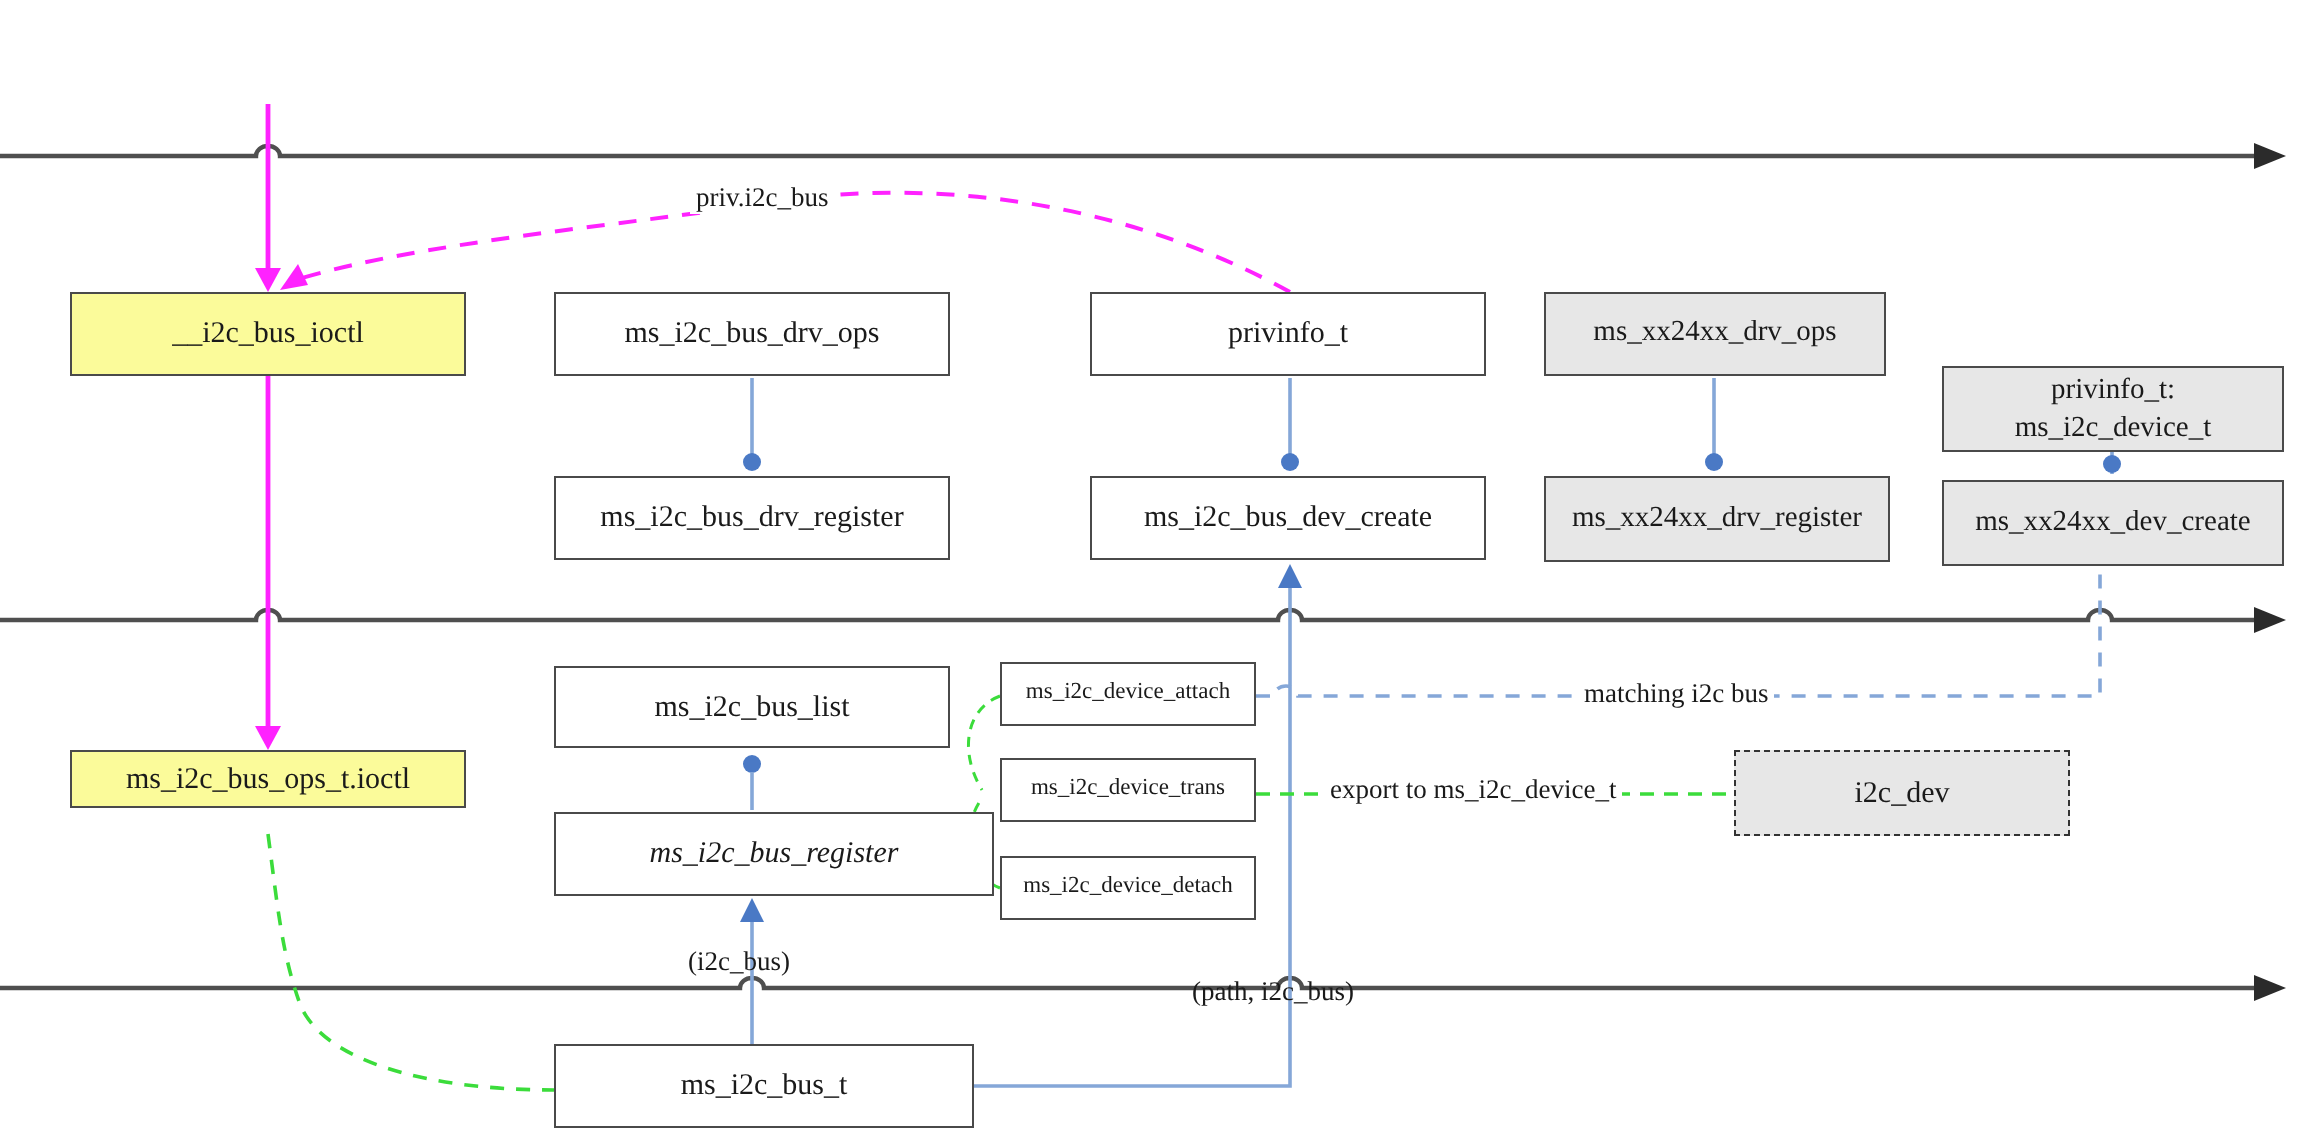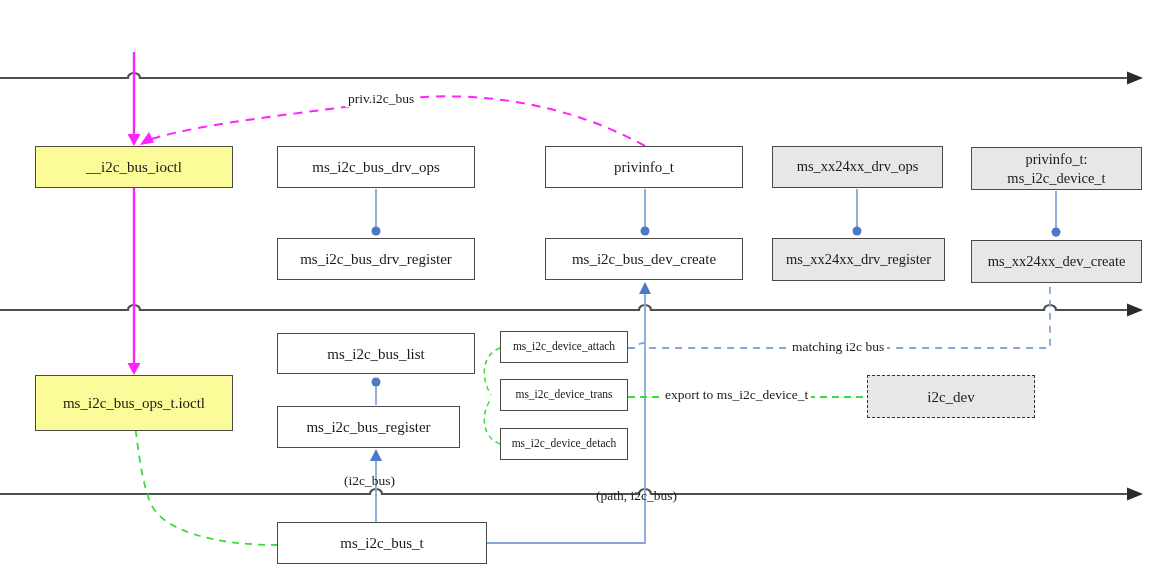--- a/index.html
+++ b/index.html
@@ -7,21 +7,21 @@
           font-family:"Liberation Serif", serif;color:#1a1a1a;}
   #wires{position:absolute;left:0;top:0;}
   .node{position:absolute;box-sizing:border-box;border:1.4px solid #4a4a4a;
         display:flex;align-items:center;justify-content:center;text-align:center;
         font-size:15px;line-height:1.2;white-space:nowrap;}
   .yellow{background:#fbfb9a;}
   .white{background:#ffffff;}
   .gray{background:#e7e7e7;}
   .small{font-size:11.5px;}
   .mid{font-size:14.5px;}
-  .two-line{flex-direction:column;font-size:14.5px;line-height:1.3;}
+  .two-line{flex-direction:column;font-size:14.5px;line-height:1.3;margin-top:36px;}
   .dashed-border{border:1.5px dashed #333333;}
   .edge-label{position:absolute;font-size:13.5px;white-space:nowrap;background:#ffffff;
               padding:0 3px;line-height:1.1;}
   .no-bg{background:transparent;padding:0;}
 </style>
 </head>
 <body>
 
 <div id="canvas">
 
@@ -61,21 +61,21 @@
 
     <path d="M134 417 C139 455 141 477 150 502 C161 530 212 545 277 545" fill="none" stroke="#3bdc3b" stroke-width="1.8" stroke-dasharray="7,6"></path>
     <line x1="628" y1="397" x2="867" y2="397" stroke="#3bdc3b" stroke-width="1.8" stroke-dasharray="7,5"></line>
     <path d="M500 348 C482 355 480 377 491 395" fill="none" stroke="#3bdc3b" stroke-width="1.5" stroke-dasharray="5,4"></path>
     <path d="M500 444 C482 437 480 415 491 399" fill="none" stroke="#3bdc3b" stroke-width="1.5" stroke-dasharray="5,4"></path>
   </svg>
 
   <div class="node yellow" style="left:35px;top:146px;width:198px;height:42px;">
     <span>__i2c_bus_ioctl</span>
   </div>
-  <div class="node yellow" style="left:35px;top:375px;width:198px;height:56px;">
+  <div class="node yellow" style="left:35px;top:375px;width:198px;height:29px;">
     <span>ms_i2c_bus_ops_t.ioctl</span>
   </div>
 
   <div class="node white" style="left:277px;top:146px;width:198px;height:42px;">
     <span>ms_i2c_bus_drv_ops</span>
   </div>
   <div class="node white" style="left:545px;top:146px;width:198px;height:42px;font-family:Liberation Serif, serif;">
     <span>privinfo_t</span>
   </div>
   <div class="node gray mid" style="left:772px;top:146px;width:171px;height:42px;">
@@ -95,21 +95,21 @@
   <div class="node gray mid" style="left:772px;top:238px;width:173px;height:43px;">
     <span>ms_xx24xx_drv_register</span>
   </div>
   <div class="node gray mid" style="left:971px;top:240px;width:171px;height:43px;">
     <span>ms_xx24xx_dev_create</span>
   </div>
 
   <div class="node white" style="left:277px;top:333px;width:198px;height:41px;">
     <span>ms_i2c_bus_list</span>
   </div>
-  <div class="node white" style="left:277px;top:406px;width:183px;height:42px;">
+  <div class="node white" style="left:277px;top:406px;width:220px;height:42px;font-style:italic;">
     <span>ms_i2c_bus_register</span>
   </div>
 
   <div class="node white small" style="left:500px;top:331px;width:128px;height:32px;">
     <span>ms_i2c_device_attach</span>
   </div>
   <div class="node white small" style="left:500px;top:379px;width:128px;height:32px;">
     <span>ms_i2c_device_trans</span>
   </div>
   <div class="node white small" style="left:500px;top:428px;width:128px;height:32px;">

